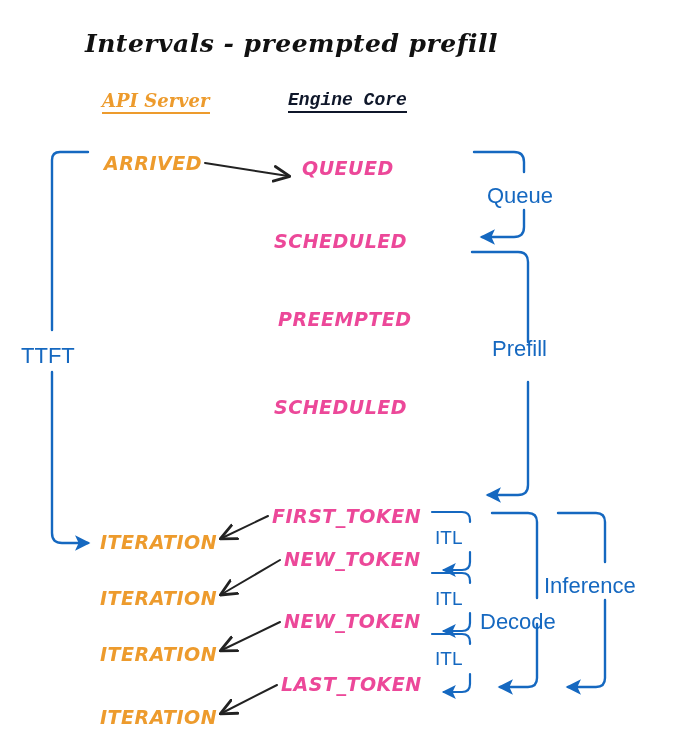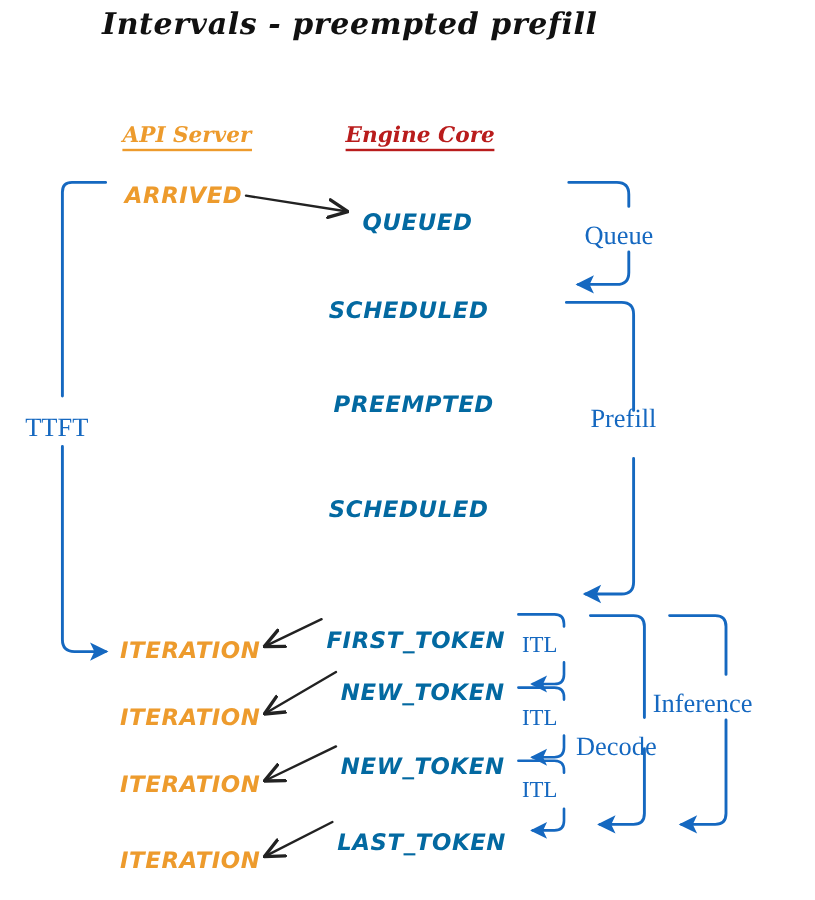--- a/index.html
+++ b/index.html
@@ -11,58 +11,57 @@
     position: relative;
     width: 679px;
     height: 750px;
     background: #ffffff;
     overflow: hidden;
     font-family: "DejaVu Sans", sans-serif;
   }
   .title {
     position: absolute;
     left: 85px;
-    top: 5px;
+    top: 29px;
     font-family: "DejaVu Serif", serif;
     font-style: italic;
     font-weight: bold;
     font-size: 25px;
     color: #111111;
     letter-spacing: 0.5px;
     white-space: nowrap;
   }
   .col-head {
     position: absolute;
     font-family: "DejaVu Serif", serif;
     font-style: italic;
     font-weight: bold;
     font-size: 18px;
     white-space: nowrap;
     border-bottom: 2px solid currentColor;
     padding-bottom: 1px;
-    margin-top: 12px;
   }
   .col-head.api { left: 102px; top: 90px; color: #ED9B2D; }
-  .col-head.engine { left: 288px; top: 90px; color: #b91c1c; }
+  .col-head.engine { left: 288px; top: 90px; color: #0f172a; font-family: Liberation Mono, monospace; }
 
   .state {
     position: absolute;
     font-family: "DejaVu Sans", sans-serif;
     font-style: italic;
     font-weight: bold;
     font-size: 19px;
     white-space: nowrap;
     letter-spacing: 0.5px;
   }
   .state.orange { color: #ED9B2D; }
-  .state.red { color: #0369a1; margin-top: 18px; }
+  .state.red { color: #ec4899; }
 
   .blue-label {
     position: absolute;
-    font-family: Liberation Serif, serif;
+    font-family: Liberation Sans, sans-serif;
     font-size: 22px;
     color: #1568C0;
     white-space: nowrap;
   }
   .blue-label.small {
     font-size: 19px;
   }
   svg.overlay {
     position: absolute;
     left: 0;

